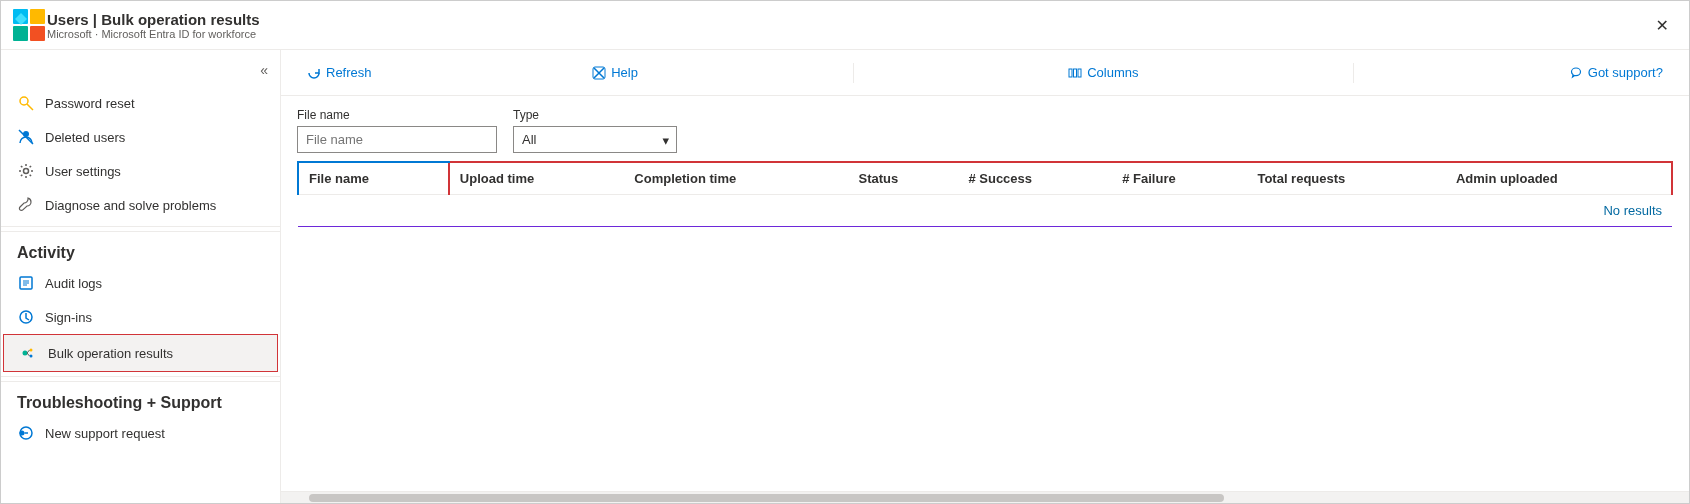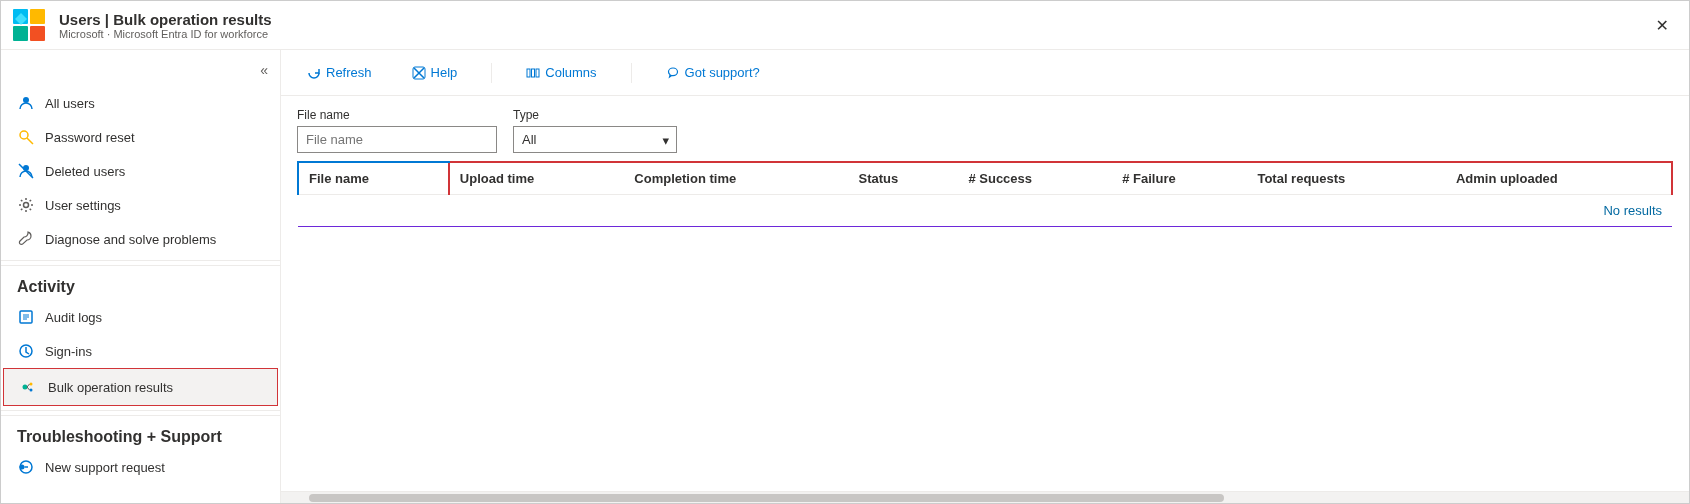--- a/index.html
+++ b/index.html
@@ -4,21 +4,21 @@
   <style>
     * { box-sizing: border-box; margin: 0; padding: 0; }
     body { font-family: 'Segoe UI', sans-serif; font-size: 13px; color: #323130; background: #fff; display: flex; flex-direction: column; height: 504px; width: 1690px; overflow: hidden; border: 1px solid #ccc; }
 
     
     .titlebar {
       display: flex; align-items: center; justify-content: space-between;
       padding: 8px 12px; border-bottom: 1px solid #edebe9;
       background: #fff; min-height: 48px;
     }
-    .titlebar-left { display: flex; align-items: center; gap: 14px; }
+    .titlebar-left { display: flex; align-items: center; gap: 2px; }
     .app-logo { width: 32px; height: 32px; }
     .title-text h1 { font-size: 15px; font-weight: 600; color: #323130; }
     .title-text p { font-size: 11px; color: #605e5c; }
     .close-btn { font-size: 16px; cursor: pointer; color: #323130; border: none; background: none; padding: 4px 8px; }
 
     
     .main-layout { display: flex; flex: 1; overflow: hidden; }
 
     
     .sidebar {
@@ -39,22 +39,22 @@
       padding: 12px 16px 4px; font-size: 16px; font-weight: 600;
       color: #323130; border-top: 1px solid #edebe9; margin-top: 4px;
     }
     .sidebar-divider { border: none; border-top: 1px solid #edebe9; margin: 4px 0; }
 
     
     .content-area { flex: 1; display: flex; flex-direction: column; overflow: hidden; }
 
     
     .toolbar {
-      display: flex; align-items: center; gap: 20px;
-      padding: 10px 16px; border-bottom: 1px solid #edebe9;
+      display: flex; align-items: center; gap: 4px;
+      padding: 10px 16px; border-bottom: 1px solid #edebe9; justify-content: space-between;
     }
     .toolbar-btn {
       display: flex; align-items: center; gap: 5px;
       padding: 5px 10px; border: none; background: none;
       cursor: pointer; color: #0078d4; font-size: 13px;
     }
     .toolbar-divider { width: 1px; height: 20px; background: #edebe9; margin: 0 4px; }
 
     
     .filter-row {
@@ -149,29 +149,20 @@
   <button class="close-btn">✕</button>
 </div>
 
 <div class="main-layout">
 
   <div class="sidebar">
     <div class="sidebar-collapse">
       <span>«</span>
     </div>
 
-    <div class="sidebar-item">
-      <span class="sidebar-icon">
-        <svg width="16" height="16" viewBox="0 0 16 16" fill="none" xmlns="http://www.w3.org/2000/svg">
-          <circle cx="8" cy="5" r="3" fill="#0078d4"></circle>
-          <path d="M2 14c0-3.314 2.686-6 6-6s6 2.686 6 6" stroke="#0078d4" stroke-width="1.5" fill="none"></path>
-        </svg>
-      </span>
-      <span>All users</span>
-    </div>
 
     <div class="sidebar-item">
       <span class="sidebar-icon">
         <svg width="16" height="16" viewBox="0 0 16 16" fill="none" xmlns="http://www.w3.org/2000/svg">
           <circle cx="6" cy="6" r="4" stroke="#FFB900" stroke-width="1.5" fill="none"></circle>
           <line x1="9" y1="9" x2="15" y2="15" stroke="#FFB900" stroke-width="1.5"></line>
         </svg>
       </span>
       <span>Password reset</span>
     </div>

